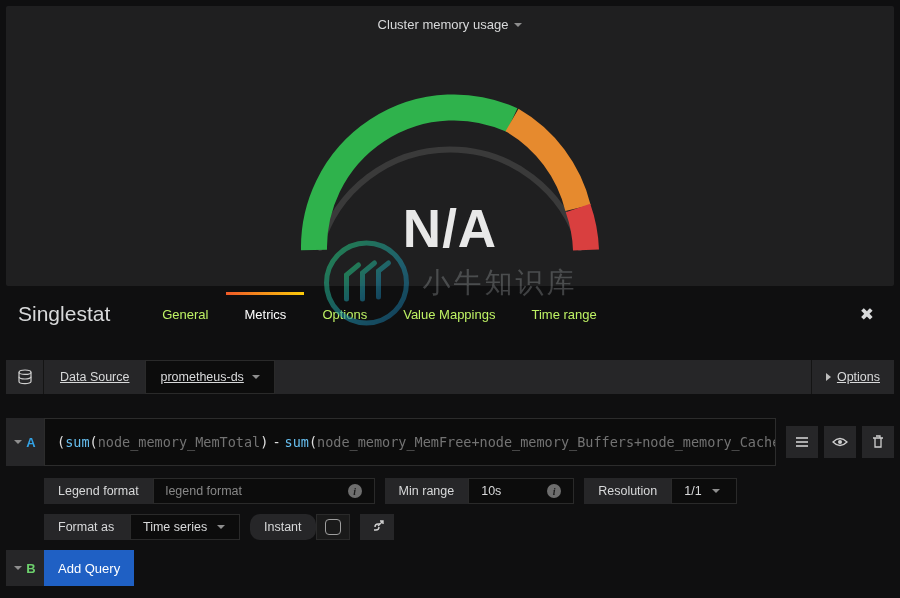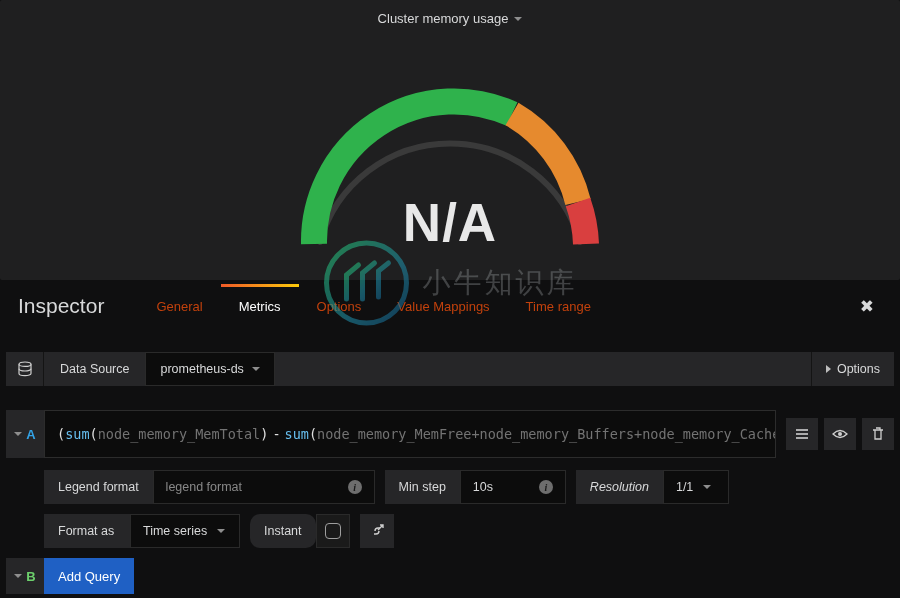--- a/index.html
+++ b/index.html
@@ -9,20 +9,21 @@
     background: #0f0f10;
     font-family: -apple-system, "Helvetica Neue", Arial, sans-serif;
     color: #d8d9da;
     font-size: 13px;
     overflow: hidden;
     position: relative;
   }
 
   
   .panel {
+    margin: 6px;
     background: #1f1f20;
     border-radius: 2px;
     height: 280px;
     position: relative;
     display: flex;
     flex-direction: column;
     align-items: center;
   }
   .panel-title {
     display: flex;
@@ -94,21 +95,21 @@
   .tabs {
     display: flex;
     align-items: stretch;
     height: 100%;
   }
   .tab {
     display: flex;
     align-items: center;
     padding: 0 18px;
     font-size: 13px;
-    color: #c2410c;
+    color: #bef264;
     cursor: pointer;
     position: relative;
   }
   .tab.active {
     color: #fff;
   }
   .tab.active::before {
     content: "";
     position: absolute;
     top: 0; left: 0; right: 0;
@@ -123,20 +124,21 @@
     color: #d8d9da;
     cursor: pointer;
   }
 
   
   .ds-bar {
     margin: 24px 6px 0 6px;
     display: flex;
     align-items: stretch;
     height: 34px;
+    text-decoration: underline;
   }
   .ds-icon-box {
     width: 38px;
     background: #262628;
     display: flex;
     align-items: center;
     justify-content: center;
     border-right: 1px solid #141414;
   }
   .ds-label {
@@ -234,21 +236,21 @@
   
   .sub-rows {
     margin: 12px 6px 0 44px;
     display: flex;
     flex-direction: column;
     gap: 10px;
   }
   .sub-row {
     display: flex;
     align-items: stretch;
-    height: 34px;
+    height: 26px;
     gap: 0;
   }
   .sub-label {
     background: #262628;
     display: flex;
     align-items: center;
     padding: 0 14px;
     font-size: 12.5px;
     min-width: 102px;
     font-weight: 500;
@@ -365,21 +367,21 @@
         <stop offset="100%" stop-color="#155d8a"></stop>
       </linearGradient>
     </defs>
     <circle cx="44" cy="44" r="40" fill="none" stroke="url(#wg)" stroke-width="5" opacity="0.7"></circle>
     <path d="M24 60 L24 36 L36 26 M40 60 L40 34 L52 24 M56 58 L56 32 L66 24" fill="none" stroke="url(#wg)" stroke-width="5" stroke-linecap="round" opacity="0.7"></path>
   </svg>
   <span class="watermark-text">小牛知识库</span>
 </div>
 
 <div class="editor-header">
-  <div class="singlestat-title">Inspector</div>
+  <div class="singlestat-title">Singlestat</div>
   <div class="tabs">
     <div class="tab">General</div>
     <div class="tab active">Metrics</div>
     <div class="tab">Options</div>
     <div class="tab">Value Mappings</div>
     <div class="tab">Time range</div>
   </div>
   <div class="close-x">✖</div>
 </div>
 
@@ -442,27 +444,27 @@
 </div>
 
 <div class="sub-rows">
   <div class="sub-row">
     <div class="sub-label">Legend format</div>
     <div class="sub-input" style="width:222px;">
       <span textcontent="legend format">legend format</span>
       <span class="info">i</span>
     </div>
     <div class="gap"></div>
-    <div class="sub-label" style="min-width:74px;">Min step</div>
+    <div class="sub-label" style="min-width:74px;">Min range</div>
     <div class="sub-input" style="width:106px;color:#d8d9da;">
       <span>10s</span>
       <span class="info">i</span>
     </div>
     <div class="gap"></div>
-    <div class="sub-label" style="min-width:86px;font-style:italic;">Resolution</div>
+    <div class="sub-label" style="min-width:86px;">Resolution</div>
     <div class="sub-select" style="width:66px;">
       <span>1/1</span>
       <span class="caret-down"></span>
     </div>
   </div>
   <div class="sub-row">
     <div class="sub-label" style="min-width:86px;">Format as</div>
     <div class="sub-select" style="width:110px;">
       <span>Time series</span>
       <span class="caret-down"></span>

